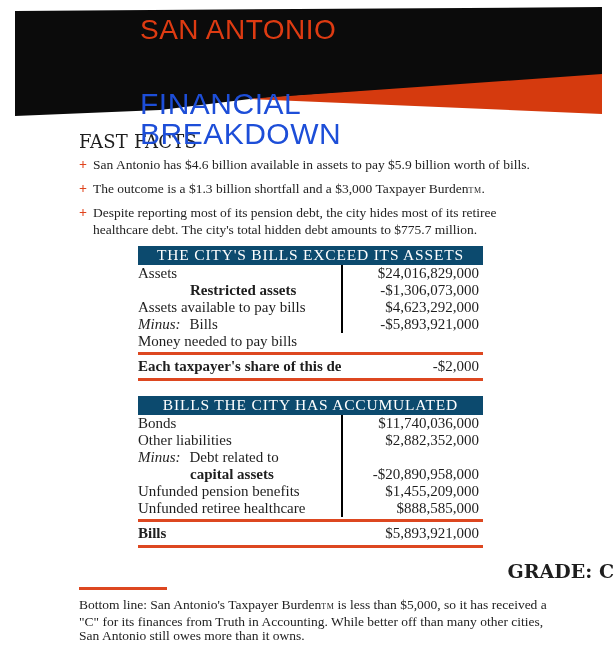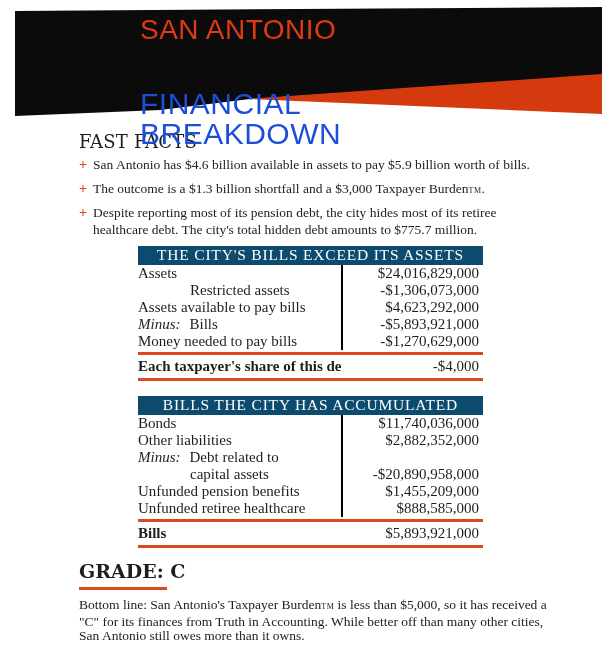--- a/index.html
+++ b/index.html
@@ -26,30 +26,30 @@
   
   .fin-table{width:345px;margin-left:59px;font-size:15px;}
   .t1{margin-top:6px;}
   .t2{margin-top:15px;}
   .thead{background:#0c4a6e;color:#fff;text-align:center;font-size:15.5px;
          line-height:16px;padding:1px 0 2px;letter-spacing:.8px;}
   .trow{display:flex;line-height:17px;}
   .tlabel{flex:1;white-space:nowrap;overflow:hidden;}
   .prefix{font-style:italic;padding-right:9px;}
   .prefix:empty{padding-right:0;}
-  .indent .tlabel{padding-left:52px;}
+  .indent .tlabel{padding-left:52px;font-weight:bold;}
   .tvalue{width:142px;box-sizing:border-box;border-left:2px solid #000;
           text-align:right;padding-right:4px;}
   .orule{height:3px;background:#dd4720;margin:2px 0;}
   .total-row{display:flex;line-height:19px;}
   .total-row .tlabel{font-weight:bold;}
   .total-row .tvalue{border-left:none;}
   
   .grade-title{font-family:"DejaVu Serif","Liberation Serif",serif;font-weight:bold;
-               font-size:19px;line-height:23px;margin-top:12px;}
+               font-size:19px;line-height:23px;margin-top:12px;text-align:right;}
   .grade-underline{width:88px;height:3px;background:#dd4720;margin-top:4px;}
   .bottom-text{margin-top:8px;max-width:478px;font-size:13.5px;line-height:14.5px;color:#222;}
 </style>
 </head>
 <body>
 
 <div class="banner">
   <svg width="614" height="126" viewBox="0 0 614 126">
     <polygon fill="#0b0b0b" points="15,11 602,7 602,76 250,99 160,110 15,116"></polygon>
     <polygon fill="#d53a0e" points="248,99 602,74 602,114"></polygon>
@@ -90,27 +90,26 @@
     <div class="trow">
       <div class="tlabel"><span class="prefix"></span><span>Assets available to pay bills</span></div>
       <div class="tvalue">$4,623,292,000</div>
     </div>
     <div class="trow">
       <div class="tlabel"><span class="prefix">Minus:</span><span>Bills</span></div>
       <div class="tvalue">-$5,893,921,000</div>
     </div>
     <div class="trow">
       <div class="tlabel"><span class="prefix"></span><span>Money needed to pay bills</span></div>
-      <div class="tvalue">-$1,270,629,000</div>
     </div>
 
     <div class="orule"></div>
     <div class="total-row">
       <div class="tlabel">Each taxpayer's share of this debt</div>
-      <div class="tvalue">-$4,000</div>
+      <div class="tvalue">-$2,000</div>
     </div>
     <div class="orule"></div>
   </div>
 
   <div class="fin-table t2">
     <div class="thead">BILLS THE CITY HAS ACCUMULATED</div>
 
     <div class="trow">
       <div class="tlabel"><span class="prefix"></span><span>Bonds</span></div>
       <div class="tvalue">$11,740,036,000</div>

